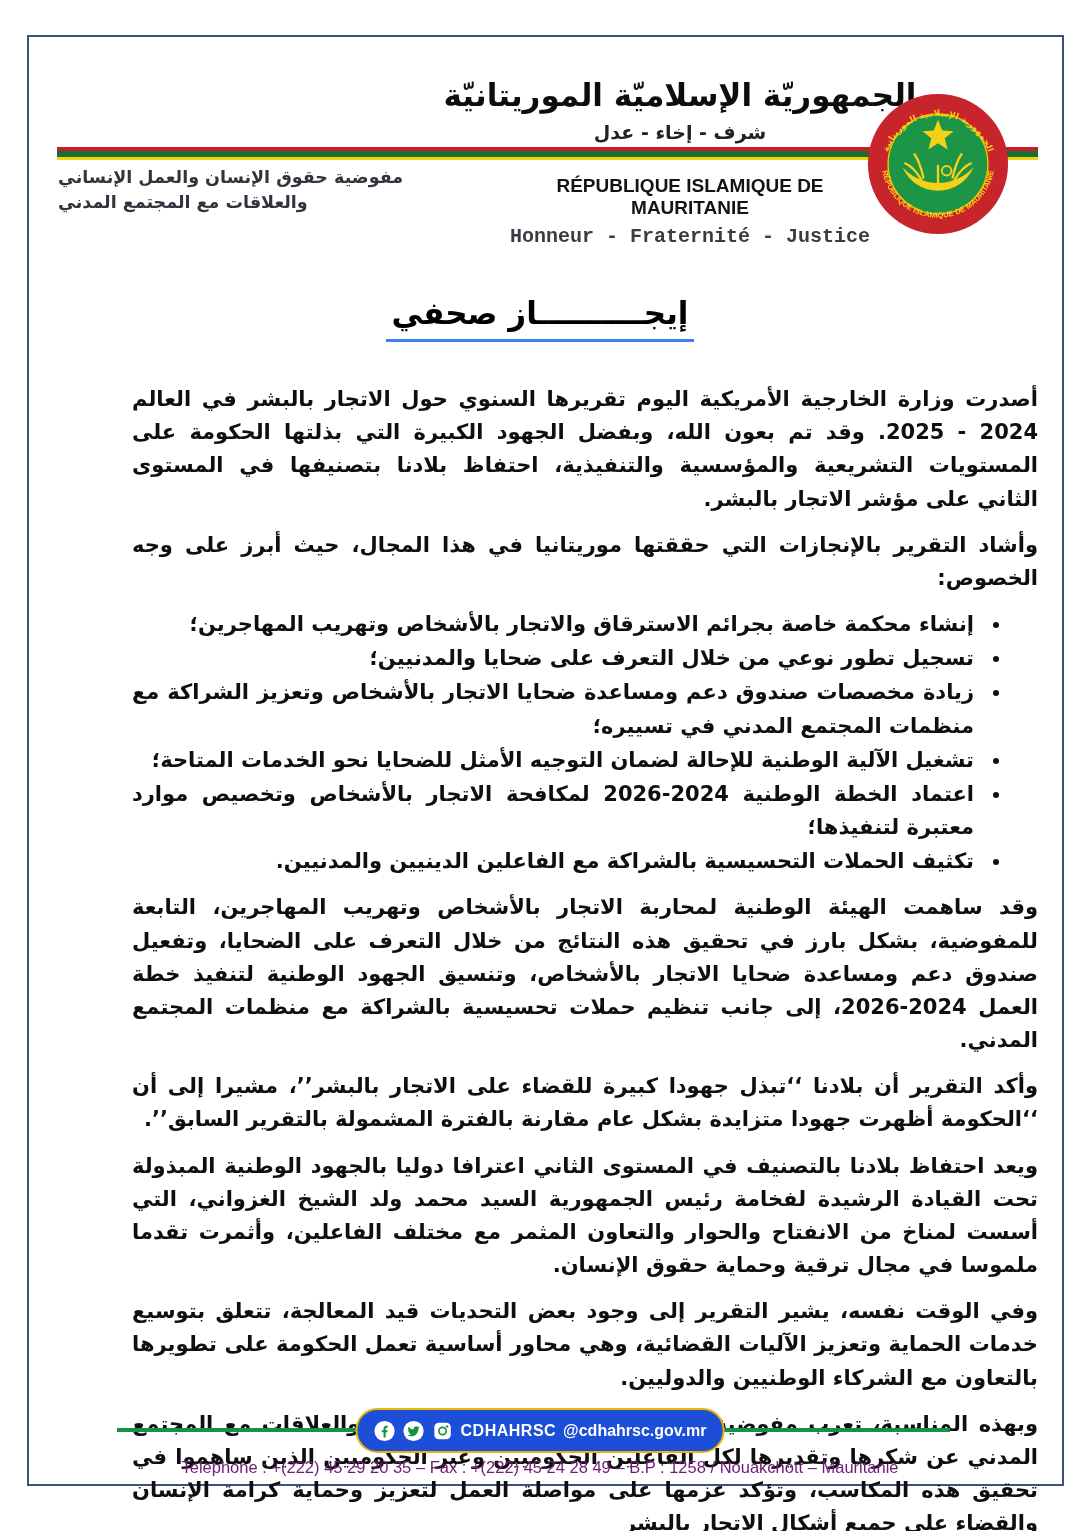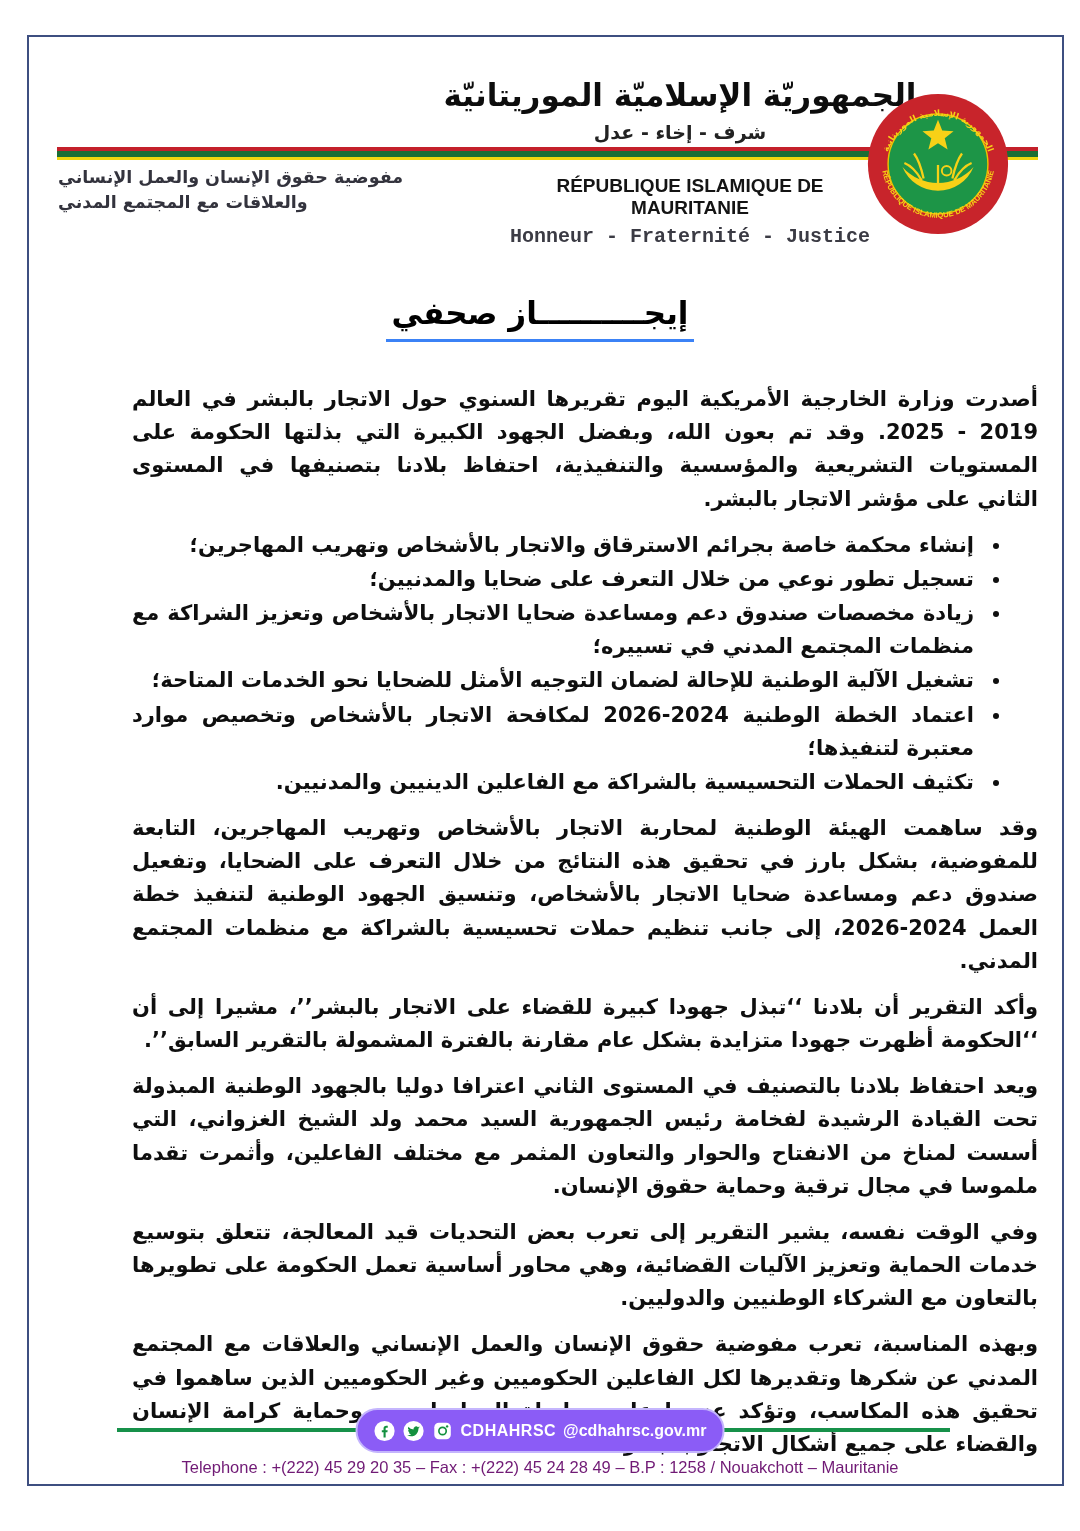--- a/index.html
+++ b/index.html
@@ -32,21 +32,21 @@
   
   .body-text{position:absolute;left:132px;top:358px;width:906px;direction:rtl;
              font-size:21px;font-weight:700;line-height:1.58;color:#0f0f0f;
              text-align:justify;}
   .body-text p{margin:0 0 13px 0;}
   .body-text ul{list-style:disc;margin:0 0 13px 0;padding:0 58px 0 0;}
   .body-text li{margin:1px 0;padding-right:6px;}
   
   .footer-line{position:absolute;left:117px;top:1403px;width:833px;height:4px;background:#17914a;}
   .footer-pill{position:absolute;left:540px;top:1383px;transform:translateX(-50%);
-               height:41px;border-radius:22px;background:#8b5cf6;border:2px solid #c4b5fd;
+               height:41px;border-radius:22px;background:#1d4ed8;border:2px solid #eab308;
                display:flex;align-items:center;gap:7px;padding:0 16px;white-space:nowrap;}
   .footer-pill .soc{width:22px;height:22px;flex:0 0 auto;}
   .pill-handle{color:#fff;font-weight:700;font-size:16px;letter-spacing:.5px;
                font-family:"Liberation Sans", sans-serif;}
   .pill-site{color:#fff;font-weight:700;font-size:16px;font-family:"Liberation Sans", sans-serif;}
   .contact{position:absolute;left:0;top:1433px;width:1080px;text-align:center;
            font-size:16.5px;color:#701a75;font-family:"Liberation Sans", sans-serif;}
 </style>
 </head>
 <body>
@@ -97,33 +97,34 @@
       </g>
       <circle cx="84" cy="82" r="5" fill="none" stroke="#f7d117" stroke-width="2"></circle>
     </g>
   </svg>
 
   <div class="doc-title">
     <span>إيجــــــــــاز صحفي</span>
   </div>
 
   <div class="body-text">
-    <p>أصدرت وزارة الخارجية الأمريكية اليوم تقريرها السنوي حول الاتجار بالبشر في العالم 2019 - 2025. وقد تم بعون الله، وبفضل الجهود الكبيرة التي بذلتها الحكومة على المستويات التشريعية والمؤسسية والتنفيذية، احتفاظ بلادنا بتصنيفها في المستوى الثاني على مؤشر الاتجار بالبشر.</p>
+    <p>أصدرت وزارة الخارجية الأمريكية اليوم تقريرها السنوي حول الاتجار بالبشر في العالم 2024 - 2025. وقد تم بعون الله، وبفضل الجهود الكبيرة التي بذلتها الحكومة على المستويات التشريعية والمؤسسية والتنفيذية، احتفاظ بلادنا بتصنيفها في المستوى الثاني على مؤشر الاتجار بالبشر.</p>
+    <p>وأشاد التقرير بالإنجازات التي حققتها موريتانيا في هذا المجال، حيث أبرز على وجه الخصوص:</p>
     <ul>
       <li>إنشاء محكمة خاصة بجرائم الاسترقاق والاتجار بالأشخاص وتهريب المهاجرين؛</li>
       <li>تسجيل تطور نوعي من خلال التعرف على ضحايا والمدنيين؛</li>
       <li>زيادة مخصصات صندوق دعم ومساعدة ضحايا الاتجار بالأشخاص وتعزيز الشراكة مع منظمات المجتمع المدني في تسييره؛</li>
       <li>تشغيل الآلية الوطنية للإحالة لضمان التوجيه الأمثل للضحايا نحو الخدمات المتاحة؛</li>
       <li>اعتماد الخطة الوطنية 2024-2026 لمكافحة الاتجار بالأشخاص وتخصيص موارد معتبرة لتنفيذها؛</li>
       <li>تكثيف الحملات التحسيسية بالشراكة مع الفاعلين الدينيين والمدنيين.</li>
     </ul>
     <p>وقد ساهمت الهيئة الوطنية لمحاربة الاتجار بالأشخاص وتهريب المهاجرين، التابعة للمفوضية، بشكل بارز في تحقيق هذه النتائج من خلال التعرف على الضحايا، وتفعيل صندوق دعم ومساعدة ضحايا الاتجار بالأشخاص، وتنسيق الجهود الوطنية لتنفيذ خطة العمل 2024-2026، إلى جانب تنظيم حملات تحسيسية بالشراكة مع منظمات المجتمع المدني.</p>
     <p>وأكد التقرير أن بلادنا ‘‘تبذل جهودا كبيرة للقضاء على الاتجار بالبشر’’، مشيرا إلى أن ‘‘الحكومة أظهرت جهودا متزايدة بشكل عام مقارنة بالفترة المشمولة بالتقرير السابق’’.</p>
     <p>ويعد احتفاظ بلادنا بالتصنيف في المستوى الثاني اعترافا دوليا بالجهود الوطنية المبذولة تحت القيادة الرشيدة لفخامة رئيس الجمهورية السيد محمد ولد الشيخ الغزواني، التي أسست لمناخ من الانفتاح والحوار والتعاون المثمر مع مختلف الفاعلين، وأثمرت تقدما ملموسا في مجال ترقية وحماية حقوق الإنسان.</p>
-    <p>وفي الوقت نفسه، يشير التقرير إلى تعرب بعض التحديات قيد المعالجة، تتعلق بتوسيع خدمات الحماية وتعزيز الآليات القضائية، وهي محاور أساسية تعمل الحكومة على تطويرها بالتعاون مع الشركاء الوطنيين والدوليين.</p>
+    <p>وفي الوقت نفسه، يشير التقرير إلى وجود بعض التحديات قيد المعالجة، تتعلق بتوسيع خدمات الحماية وتعزيز الآليات القضائية، وهي محاور أساسية تعمل الحكومة على تطويرها بالتعاون مع الشركاء الوطنيين والدوليين.</p>
     <p>وبهذه المناسبة، تعرب مفوضية حقوق الإنسان والعمل الإنساني والعلاقات مع المجتمع المدني عن شكرها وتقديرها لكل الفاعلين الحكوميين وغير الحكوميين الذين ساهموا في تحقيق هذه المكاسب، وتؤكد عزمها على مواصلة العمل لتعزيز وحماية كرامة الإنسان والقضاء على جميع أشكال الاتجار بالبشر</p>
 
   </div>
 
   <div class="footer-line"></div>
   <div class="footer-pill">
     <svg class="soc" viewBox="0 0 24 24">
       <circle cx="12" cy="12" r="11" fill="#fff"></circle>
       <path d="M13.2 19v-5.6h1.9l.3-2.3h-2.2V9.6c0-.7.2-1.1 1.1-1.1h1.2V6.4c-.2 0-.9-.1-1.7-.1-1.7 0-2.9 1-2.9 3v1.8H9v2.3h1.9V19h2.3z" fill="#13903f"></path>
     </svg>

